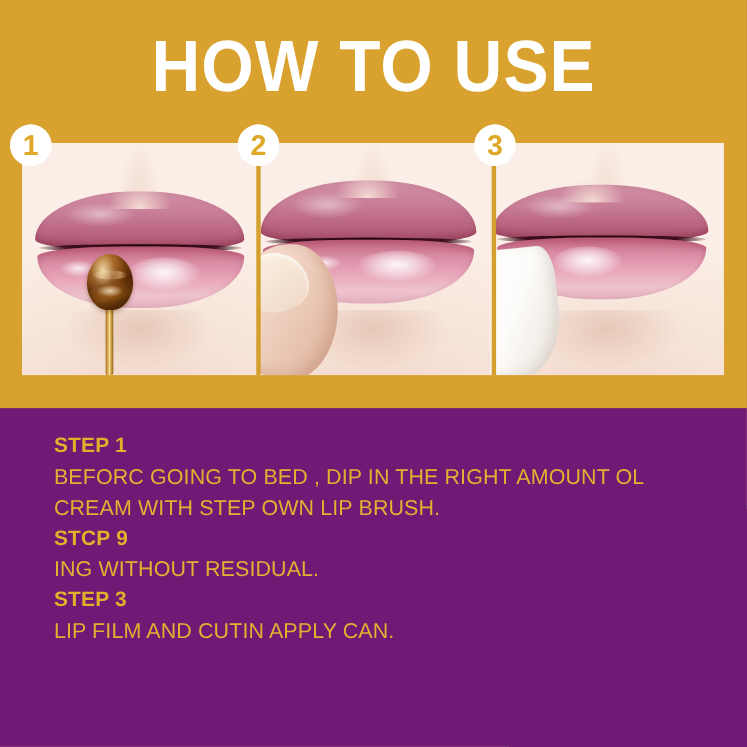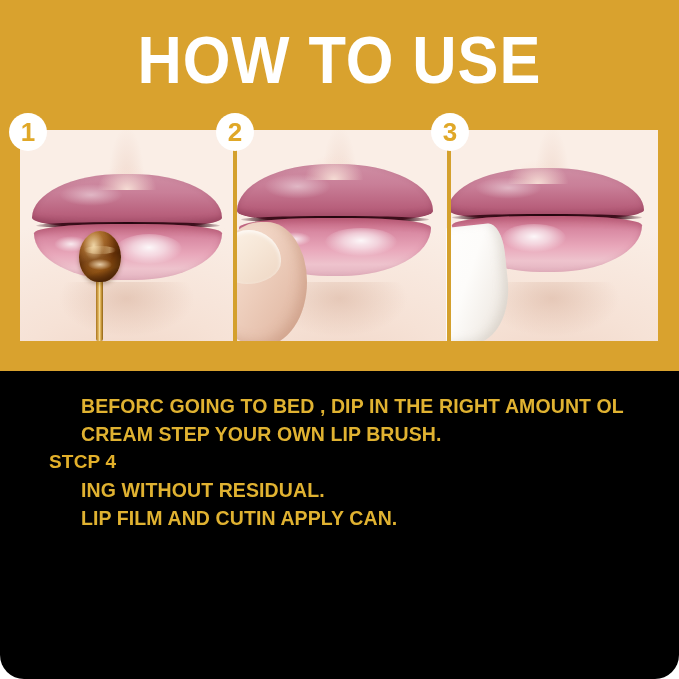--- a/index.html
+++ b/index.html
@@ -10,22 +10,21 @@
   body {
     width: 679px;
     height: 679px;
     font-family: "Liberation Sans", sans-serif;
     overflow: hidden;
   }
   #page {
     position: relative;
     width: 679px;
     height: 679px;
-    background: #000000;
-    border-radius: 24px;
+    background: #701a75;
   }
 
   
   .banner {
     position: absolute;
     left: 0;
     top: 0;
     width: 679px;
     height: 371px;
     background: #d9a22e;
@@ -248,27 +247,26 @@
   .step-head {
     font-family: "Liberation Sans", sans-serif;
     font-weight: bold;
     font-size: 19px;
     line-height: 28px;
     letter-spacing: 0.2px;
     color: #e3b02a;
   }
   .step-body {
     font-family: "Liberation Sans", sans-serif;
-    font-weight: bold;
+    font-weight: normal;
     font-size: 19.5px;
     line-height: 28px;
     letter-spacing: 0.1px;
     color: #e0b231;
     white-space: nowrap;
-    margin-left: 32px;
   }
 </style>
 </head>
 <body>
 
 <div id="page">
 
   <div class="banner">
     <div class="title">HOW TO USE</div>
   </div>
@@ -337,28 +335,30 @@
   <div class="badge b2">
     <span>2</span>
   </div>
   <div class="badge b3">
     <span>3</span>
   </div>
 
   <div class="steps">
 
     <div>
+      <div class="step-head">STEP 1</div>
       <div class="step-body">BEFORC GOING TO BED , DIP IN THE RIGHT AMOUNT OL</div>
-      <div class="step-body">CREAM STEP YOUR OWN LIP BRUSH.</div>
+      <div class="step-body">CREAM WITH STEP OWN LIP BRUSH.</div>
     </div>
 
     <div>
-      <div class="step-head">STCP 4</div>
+      <div class="step-head">STCP 9</div>
       <div class="step-body">ING WITHOUT RESIDUAL.</div>
     </div>
 
     <div>
+      <div class="step-head">STEP 3</div>
       <div class="step-body">LIP FILM AND CUTIN APPLY CAN.</div>
     </div>
 
   </div>
 
 </div>
 
 </body></html>

